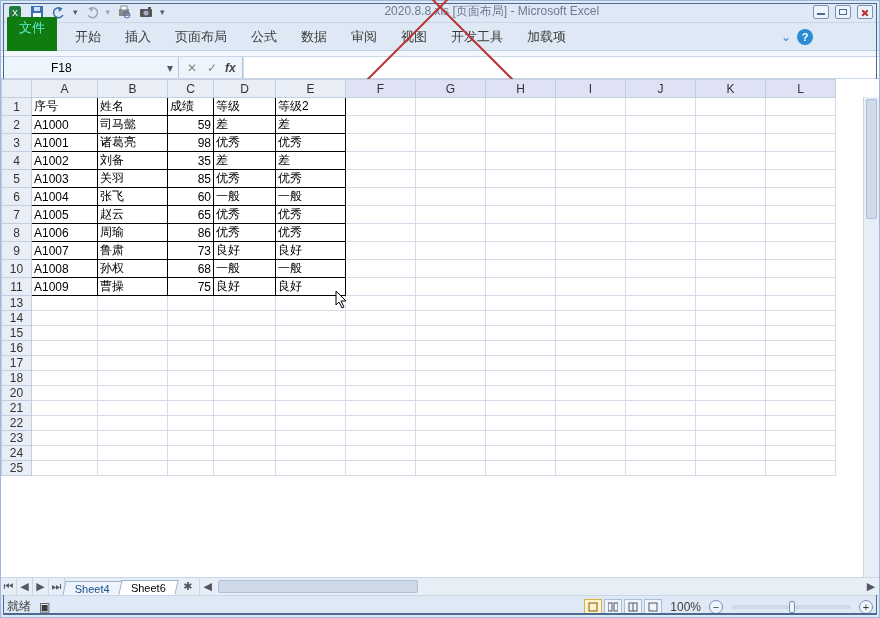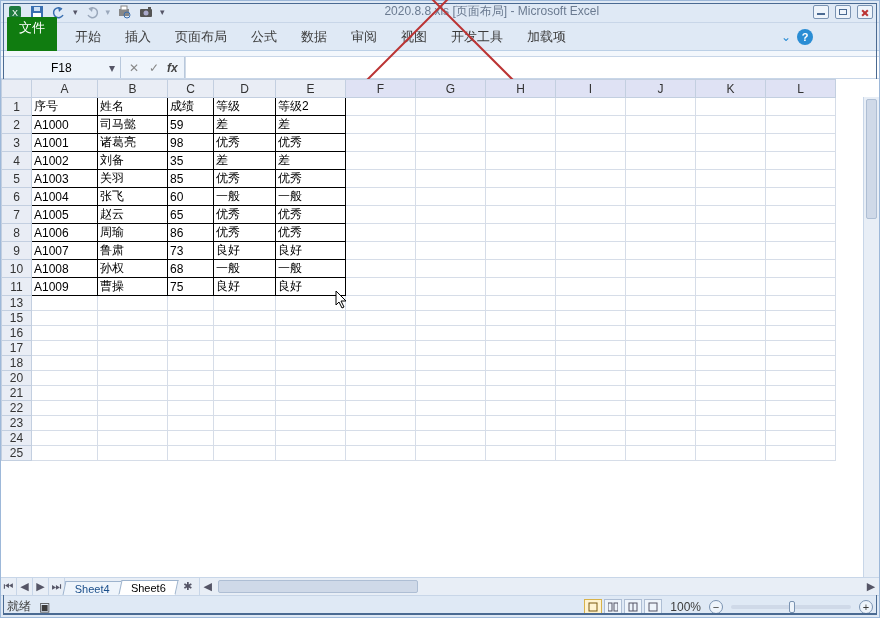--- a/index.html
+++ b/index.html
@@ -13,50 +13,50 @@
   .title-center { flex: 1; text-align: center; overflow: hidden; white-space: nowrap; }
   .winctl { display: flex; gap: 6px; padding-right: 6px; }
   .winctl .wc { width: 16px; height: 14px; border: 1px solid #7a93b2; background: #eef4fb; border-radius: 2px; position: relative; }
   .wc.min::after { content:""; position:absolute; left:3px; right:3px; bottom:3px; height:2px; background:#4a6a92; }
   .wc.max::after { content:""; position:absolute; left:3px; right:3px; top:3px; bottom:3px; border:1px solid #4a6a92; }
   .wc.close::before, .wc.close::after { content:""; position:absolute; left:3px; right:3px; top:6px; height:2px; background:#b33; }
   .wc.close::before { transform: rotate(45deg); } .wc.close::after { transform: rotate(-45deg); }
 
   
   .ribbon { height: 28px; display: flex; align-items: center; background: #dfe9f5; border-bottom: 1px solid #bcd0e6; font-size: 13px; }
-  .file-tab { background: #107c10; color:#ffffff; height: 40px; line-height: 22px; padding: 0 12px; margin: 0 6px; border-radius: 1px; }
+  .file-tab { background: #107c10; color:#5eead4; height: 40px; line-height: 22px; padding: 0 12px; margin: 0 6px; border-radius: 1px; }
   .rtab { padding: 0 12px; color: #3b3b3b; height: 28px; line-height: 28px; cursor: default; }
   .ribbon .spacer { flex: 1; }
   .ribbon .rightctl { display:flex; align-items:center; gap:6px; padding-right:6px; }
   .help-q { width:16px; height:16px; border-radius:50%; background:#2a8dd4; color:#fff; font-size:11px; display:inline-flex; align-items:center; justify-content:center; font-weight:bold; }
 
   
   .ribbonstrip { height: 6px; background:#f3f7fc; border-bottom:1px solid #c8d6e8; }
 
   
   .formulabar { height: 22px; display: flex; align-items: stretch; background:#eef4fb; border-bottom:1px solid #c8d6e8; font-size:12px; }
-  .namebox { width: 120px; display:flex; align-items:center; border-right:1px solid #b8c8dc; padding-left: 46px; position:relative; }
+  .namebox { width: 178px; display:flex; align-items:center; border-right:1px solid #b8c8dc; padding-left: 46px; position:relative; }
   .namebox .nbval { flex:1; padding-left:4px; }
   .namebox .nbdd { width:16px; text-align:center; color:#556; }
   .fxwrap { display:flex; align-items:center; padding: 0 6px; gap:6px; border-right:1px solid #b8c8dc; }
   .fx-cancel, .fx-enter { width:14px; color:#888; text-align:center; }
   .fx-fx { font-style: italic; font-weight: bold; color:#444; }
   .fxinput { flex:1; background:#fff; border-left:1px solid #d0dae6; padding-left:4px; }
 
   
   .gridwrap { flex:1; display:flex; flex-direction:column; background:#fff; position:relative; }
   .grid-scroll { flex:1; overflow:hidden; position:relative; }
   table.sheet { border-collapse: collapse; table-layout: fixed; font-size: 12px; color:#000; }
   .colhead th, .rowhead { background:#e9edf5; font-weight: normal; color:#333; border:1px solid #c3cfe0; }
   .colhead th { height:18px; }
   .colhead th.chL { background: #dfe2f4; }
   .rowhead { width:30px; text-align:center; }
   td.cell { border:1px solid #d6dde8; height:15px; padding:0 2px; white-space:nowrap; overflow:hidden; }
   td.bord { border:1px solid #000;margin-top:33px; }
-  td.num { }
+  td.num { text-align:right; }
   .corner { width:30px; background:#e9edf5; border:1px solid #c3cfe0; }
 
   .vsb { position:absolute; right:0; top:18px; bottom:0; width:16px; background:#e8eef6; border-left:1px solid #c8d6e8; }
   .vsb .thumb { position:absolute; left:2px; right:2px; top:2px; height:120px; background:#cfd9e8; border:1px solid #aebed4; border-radius:2px; }
 
   
   .sheetbar { height:18px; display:flex; align-items:stretch; border-top:1px solid #c8d6e8; font-size:11px; background:#e8eef6; }
   .tabnav { display:flex; }
   .tabnav .tn { width:16px; border-right:1px solid #c8d6e8; display:flex; align-items:center; justify-content:center; color:#556; }
   .sheet-tabs { display:flex; align-items:flex-end; }
@@ -392,20 +392,35 @@
               <td class="cell"></td>
               <td class="cell"></td>
               <td class="cell"></td>
               <td class="cell"></td>
               <td class="cell"></td>
               <td class="cell"></td>
               <td class="cell"></td>
               <td class="cell"></td>
             </tr>
             <tr>
+              <th class="rowhead">14</th>
+              <td class="cell"></td>
+              <td class="cell"></td>
+              <td class="cell"></td>
+              <td class="cell"></td>
+              <td class="cell"></td>
+              <td class="cell"></td>
+              <td class="cell"></td>
+              <td class="cell"></td>
+              <td class="cell"></td>
+              <td class="cell"></td>
+              <td class="cell"></td>
+              <td class="cell"></td>
+            </tr>
+            <tr>
               <th class="rowhead">15</th>
               <td class="cell"></td>
               <td class="cell"></td>
               <td class="cell"></td>
               <td class="cell"></td>
               <td class="cell"></td>
               <td class="cell"></td>
               <td class="cell"></td>
               <td class="cell"></td>
               <td class="cell"></td>

